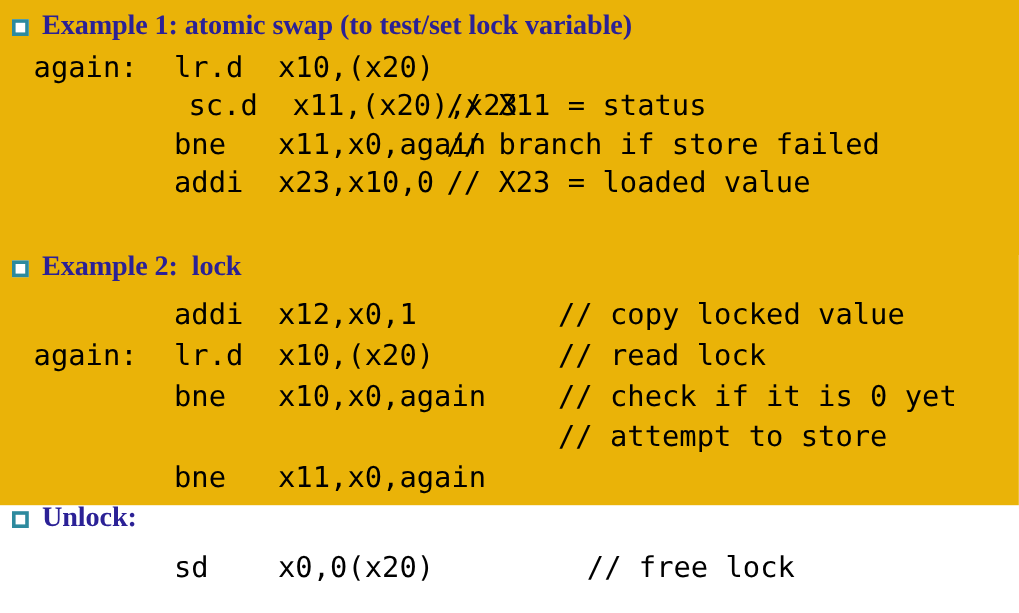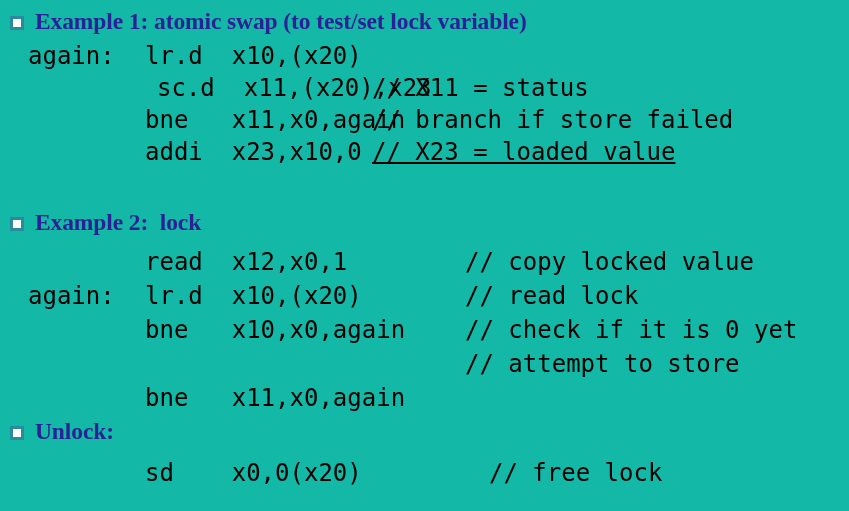--- a/index.html
+++ b/index.html
@@ -10,22 +10,22 @@
   body {
     width: 849px;
     height: 511px;
     overflow: hidden;
     font-family: "DejaVu Sans", sans-serif;
     position: relative;
   }
   .slide {
     position: relative;
     width: 849px;
-    height: 511px;
-    background: #14b8a6;
+    height: 421px;
+    background: #eab308;
   }
 
   
   .heading {
     display: flex;
     align-items: center;
     position: absolute;
     left: 10px;
     white-space: pre;
   }
@@ -81,29 +81,29 @@
   <div class="code-line code-label" style="left:28px;  top:76px;"></div>
   <div class="code-line code-instr" style="left:157px; top:76px;">sc.d  x11,(x20),x23</div>
   <div class="code-line code-comment" style="left:372px; top:76px;">// X11 = status</div>
 
   <div class="code-line code-label" style="left:28px;  top:108px;"></div>
   <div class="code-line code-instr" style="left:145px; top:108px;">bne   x11,x0,again</div>
   <div class="code-line code-comment" style="left:372px; top:108px;">// branch if store failed</div>
 
   <div class="code-line code-label" style="left:28px;  top:140px;"></div>
   <div class="code-line code-instr" style="left:145px; top:140px;">addi  x23,x10,0</div>
-  <div class="code-line code-comment" style="left:372px; top:140px;text-decoration:underline;">// X23 = loaded value</div>
+  <div class="code-line code-comment" style="left:372px; top:140px;">// X23 = loaded value</div>
 
   <div class="heading" style="top:211px;">
     <span class="bullet-sq"></span>
     <span class="heading-text">Example 2:  lock</span>
   </div>
 
   <div class="code-line code-label" style="left:28px;  top:250px;"></div>
-  <div class="code-line code-instr" style="left:145px; top:250px;">read  x12,x0,1</div>
+  <div class="code-line code-instr" style="left:145px; top:250px;">addi  x12,x0,1</div>
   <div class="code-line code-comment" style="left:465px; top:250px;">// copy locked value</div>
 
   <div class="code-line code-label" style="left:28px;  top:284px;">again:</div>
   <div class="code-line code-instr" style="left:145px; top:284px;">lr.d  x10,(x20)</div>
   <div class="code-line code-comment" style="left:465px; top:284px;">// read lock</div>
 
   <div class="code-line code-label" style="left:28px;  top:318px;"></div>
   <div class="code-line code-instr" style="left:145px; top:318px;">bne   x10,x0,again</div>
   <div class="code-line code-comment" style="left:465px; top:318px;">// check if it is 0 yet</div>
 

